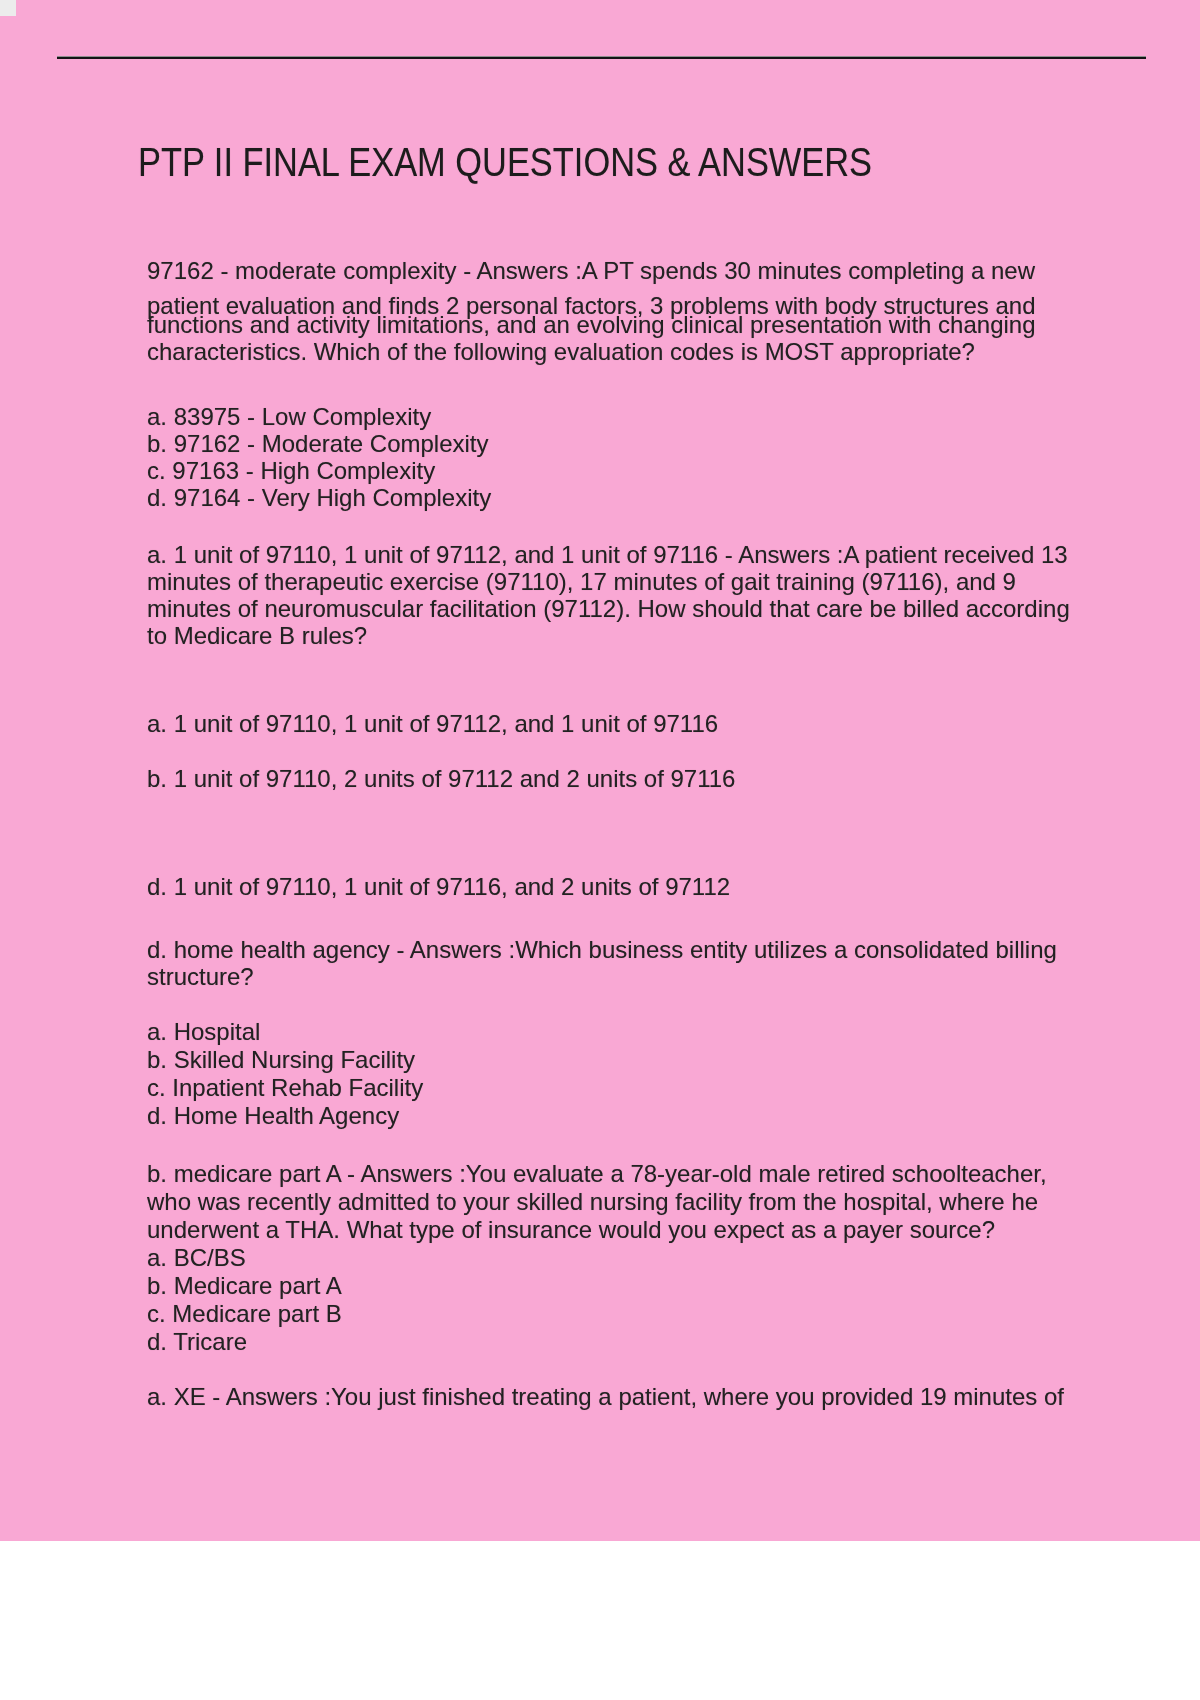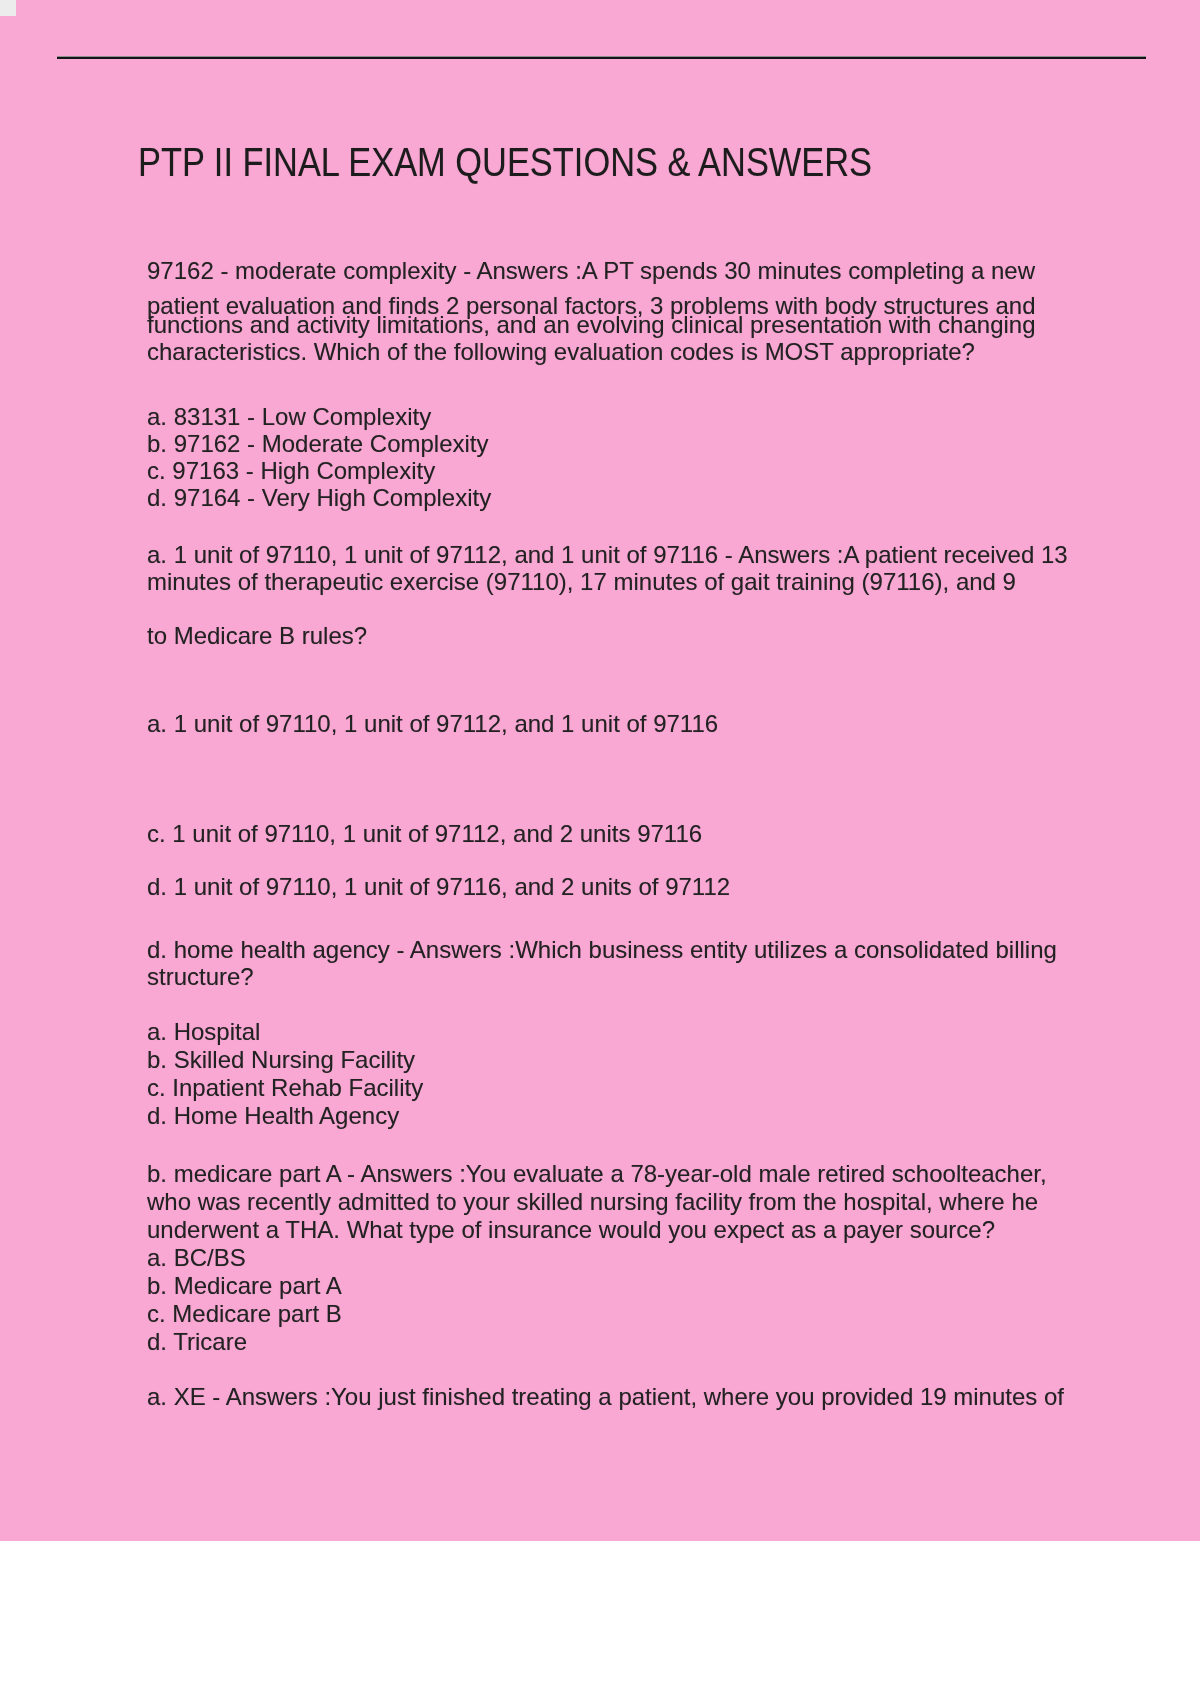--- a/index.html
+++ b/index.html
@@ -74,31 +74,32 @@
 
   <div class="rule rule-top"></div>
 
   <div class="doc-title">PTP II FINAL EXAM QUESTIONS &amp; ANSWERS</div>
 
   <div class="line" style="top:257px">97162 - moderate complexity - Answers :A PT spends 30 minutes completing a new</div>
   <div class="line" style="top:292px">patient evaluation and finds 2 personal factors, 3 problems with body structures and</div>
   <div class="line" style="top:338px">characteristics. Which of the following evaluation codes is MOST appropriate?</div>
   <div class="line" style="top:311px">functions and activity limitations, and an evolving clinical presentation with changing</div>
 
-  <div class="line" style="top:403px">a. 83131 - Low Complexity</div>
+  <div class="line" style="top:403px">a. 83975 - Low Complexity</div>
   <div class="line" style="top:430px">b. 97162 - Moderate Complexity</div>
   <div class="line" style="top:457px">c. 97163 - High Complexity</div>
   <div class="line" style="top:484px">d. 97164 - Very High Complexity</div>
 
   <div class="line" style="top:541px">a. 1 unit of 97110, 1 unit of 97112, and 1 unit of 97116 - Answers :A patient received 13</div>
   <div class="line" style="top:568px">minutes of therapeutic exercise (97110), 17 minutes of gait training (97116), and 9</div>
+  <div class="line" style="top:595px">minutes of neuromuscular facilitation (97112). How should that care be billed according</div>
   <div class="line" style="top:622px">to Medicare B rules?</div>
 
   <div class="line" style="top:710px">a. 1 unit of 97110, 1 unit of 97112, and 1 unit of 97116</div>
-  <div class="line" style="top:820px">c. 1 unit of 97110, 1 unit of 97112, and 2 units 97116</div>
+  <div class="line" style="top:765px">b. 1 unit of 97110, 2 units of 97112 and 2 units of 97116</div>
   <div class="line" style="top:873px">d. 1 unit of 97110, 1 unit of 97116, and 2 units of 97112</div>
 
   <div class="line" style="top:936px">d. home health agency - Answers :Which business entity utilizes a consolidated billing</div>
   <div class="line" style="top:963px">structure?</div>
 
   <div class="line" style="top:1018px">a. Hospital</div>
   <div class="line" style="top:1046px">b. Skilled Nursing Facility</div>
   <div class="line" style="top:1074px">c. Inpatient Rehab Facility</div>
   <div class="line" style="top:1102px">d. Home Health Agency</div>
 

